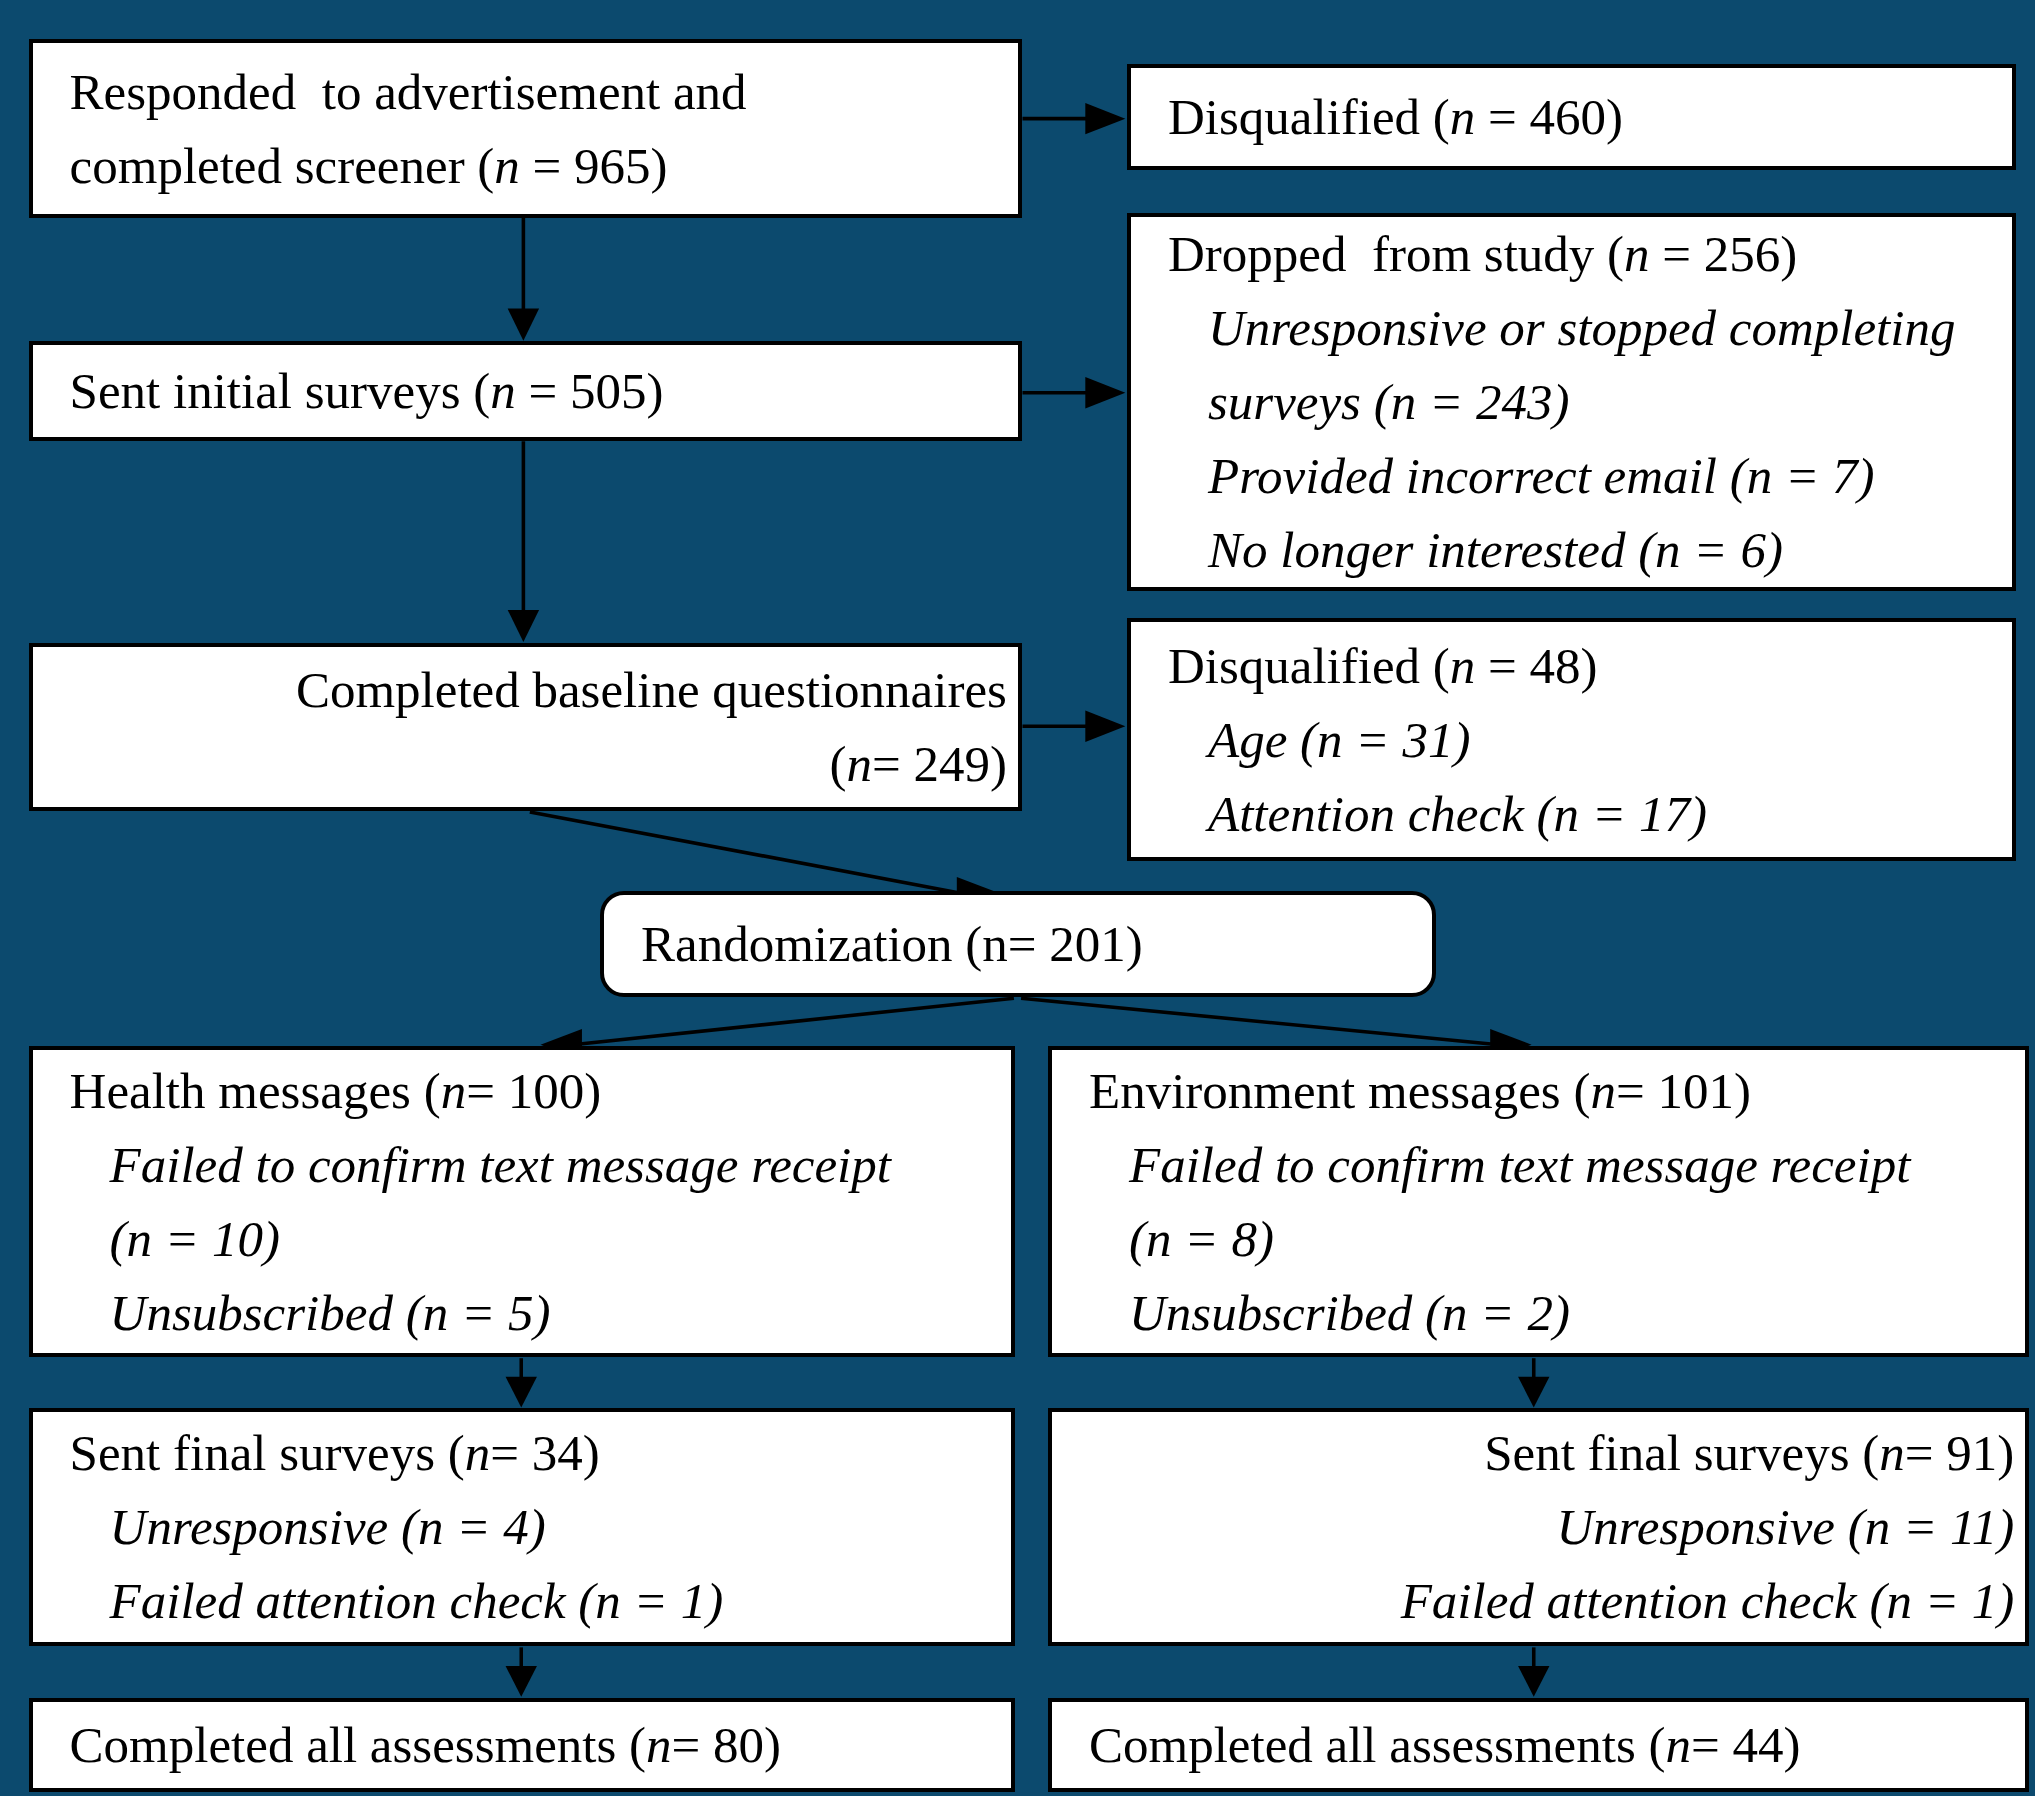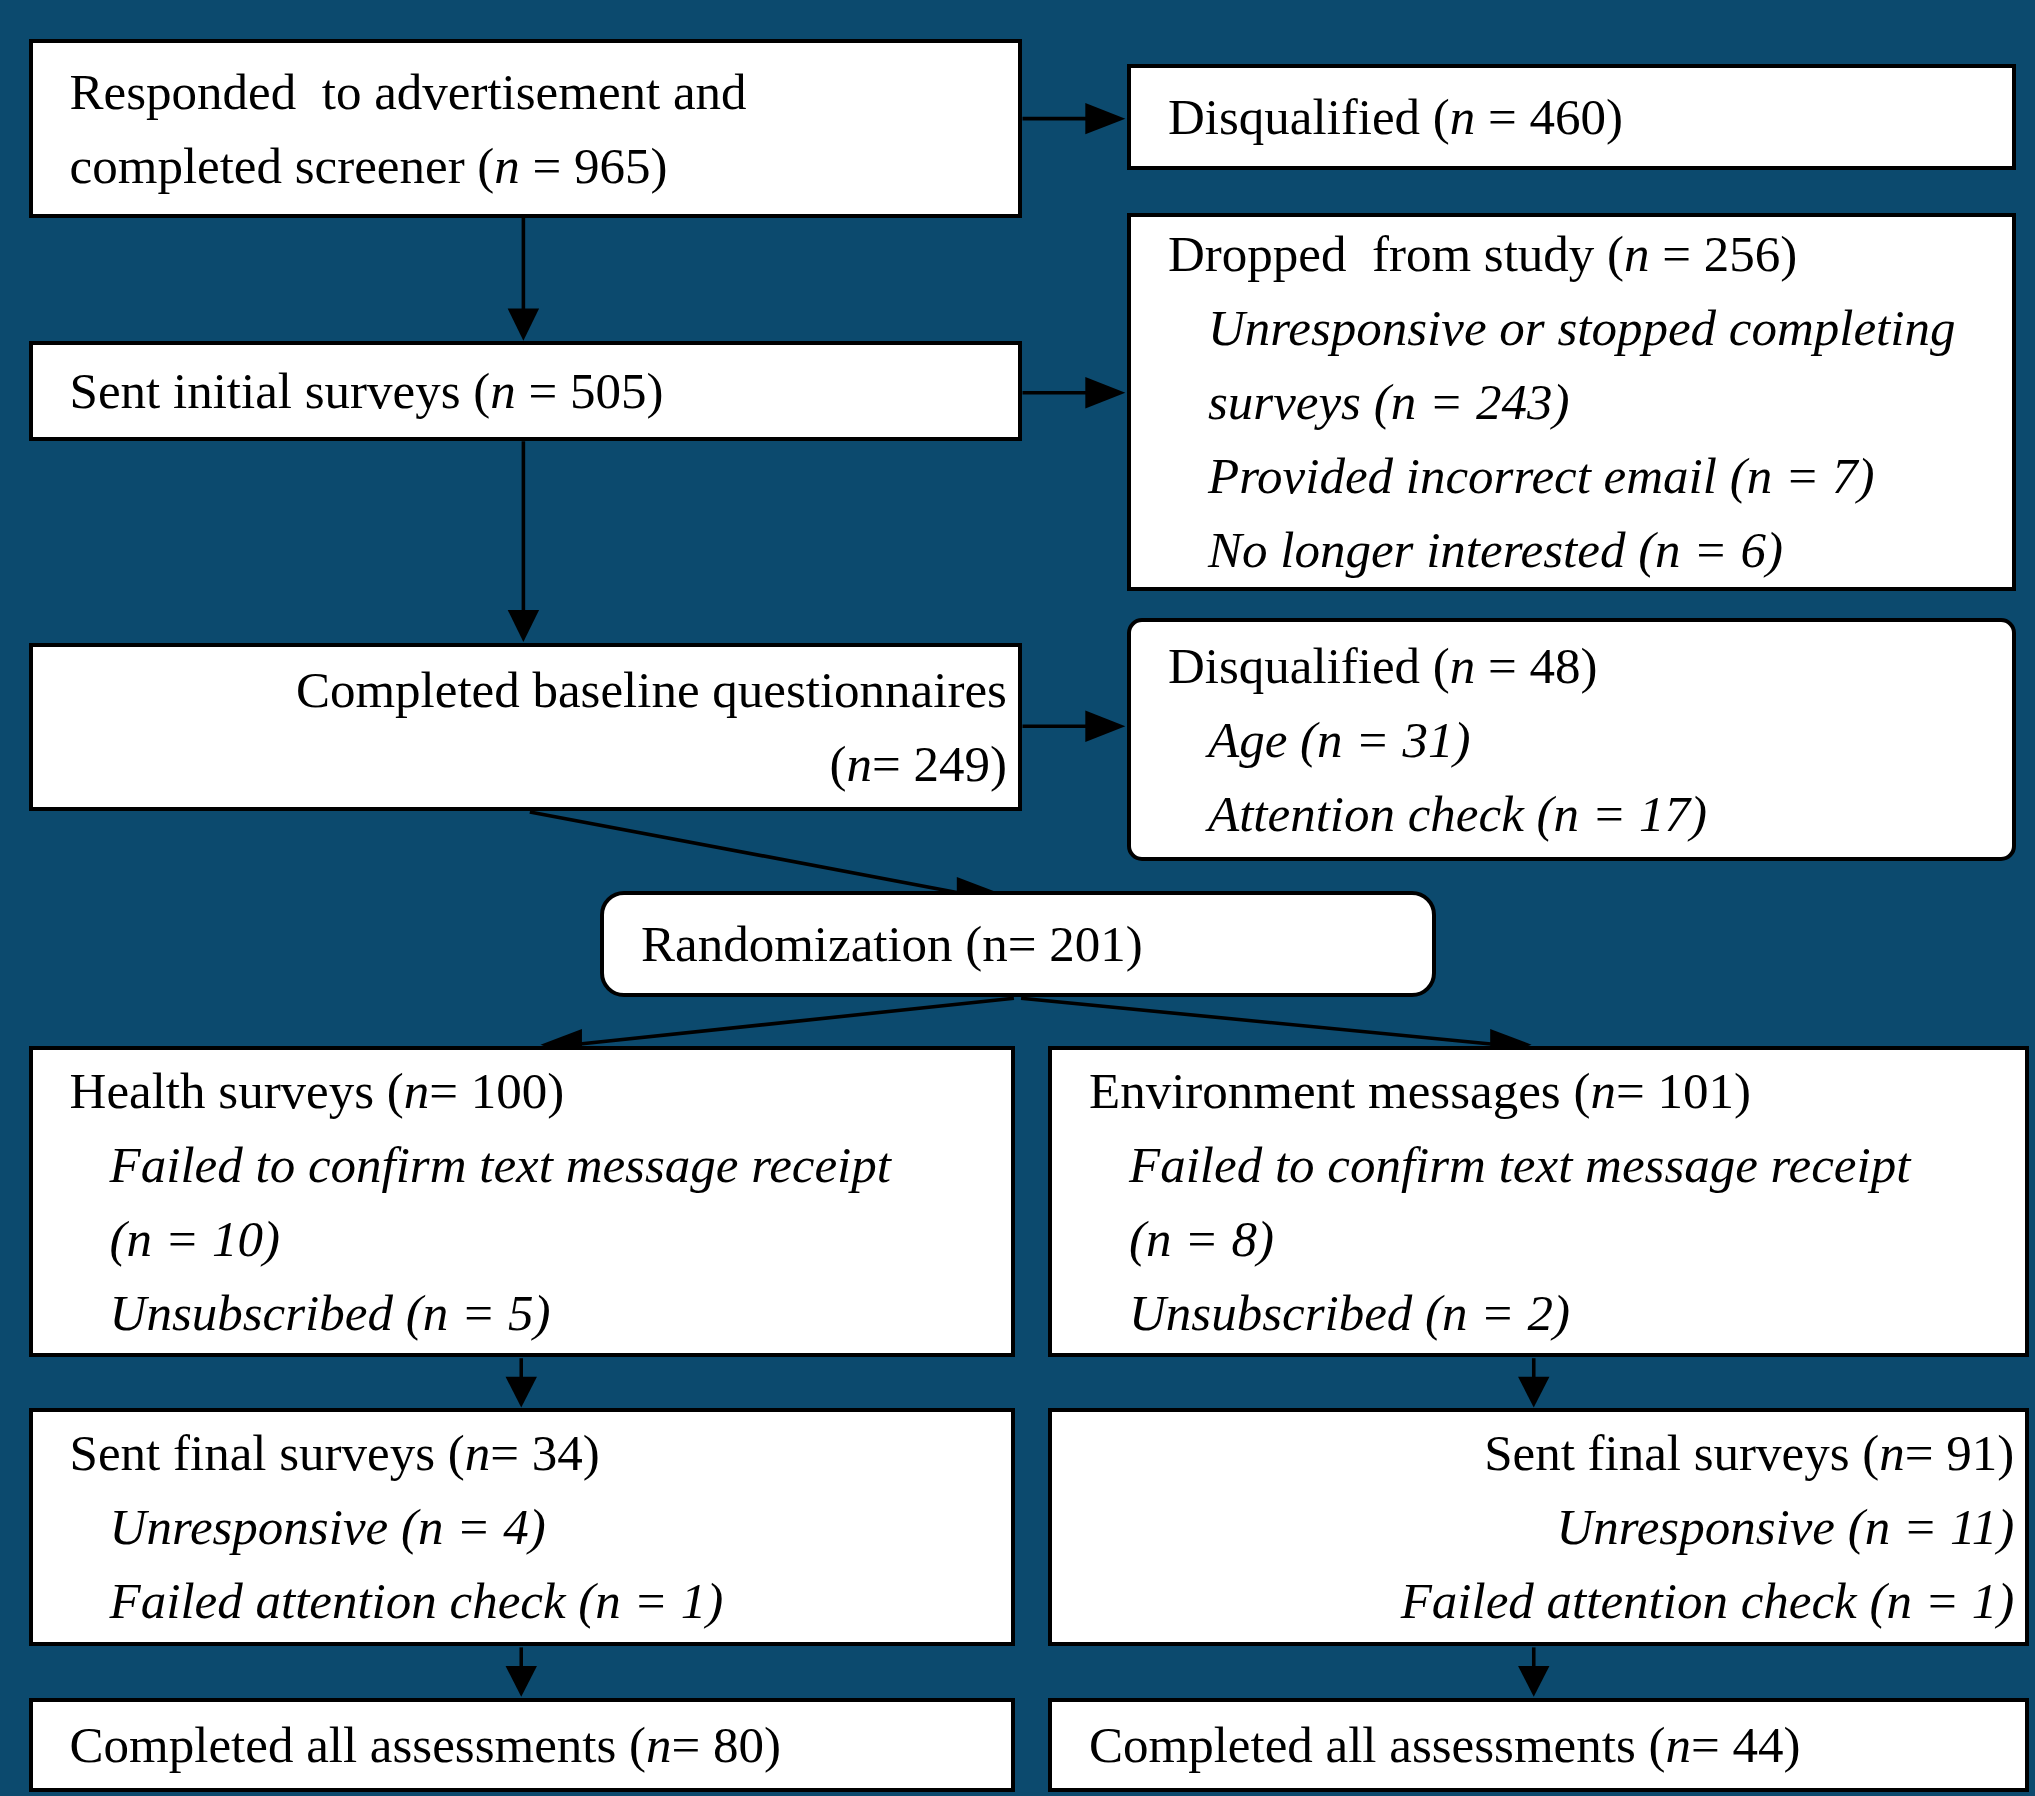--- a/index.html
+++ b/index.html
@@ -105,32 +105,32 @@
     <div class="line sub">surveys (n = 243)</div>
     <div class="line sub">Provided incorrect email (n = 7)</div>
     <div class="line sub">No longer interested (n = 6)</div>
   </div>
 
   <div class="box" style="left:28.6px;top:643px;width:993px;height:168px;align-items:flex-end;">
     <div class="line"><span>Completed baseline questionnaires</span></div>
     <div class="line"><span>(</span><span class="nvar">n</span><span>= 249)</span></div>
   </div>
 
-  <div class="box" style="left:1127px;top:618px;width:889px;height:243px;border-radius:15px;">
+  <div class="box" style="left:1127px;top:618px;width:889px;height:243px;">
     <div class="line"><span>Disqualified (</span><span class="nvar">n</span><span> = 48)</span></div>
     <div class="line sub">Age (n = 31)</div>
     <div class="line sub">Attention check (n = 17)</div>
   </div>
 
   <div class="box rounded" style="left:600px;top:891px;width:836px;height:106px;">
     <div class="line"><span>Randomization (n= 201)</span></div>
   </div>
 
   <div class="box" style="left:28.6px;top:1046px;width:986px;height:311px;">
-    <div class="line"><span>Health surveys (</span><span class="nvar">n</span><span>= 100)</span></div>
+    <div class="line"><span>Health messages (</span><span class="nvar">n</span><span>= 100)</span></div>
     <div class="line sub">Failed to confirm text message receipt</div>
     <div class="line sub">(n = 10)</div>
     <div class="line sub">Unsubscribed (n = 5)</div>
   </div>
 
   <div class="box" style="left:1048px;top:1046px;width:981px;height:311px;">
     <div class="line"><span>Environment messages (</span><span class="nvar">n</span><span>= 101)</span></div>
     <div class="line sub">Failed to confirm text message receipt</div>
     <div class="line sub">(n = 8)</div>
     <div class="line sub">Unsubscribed (n = 2)</div>

